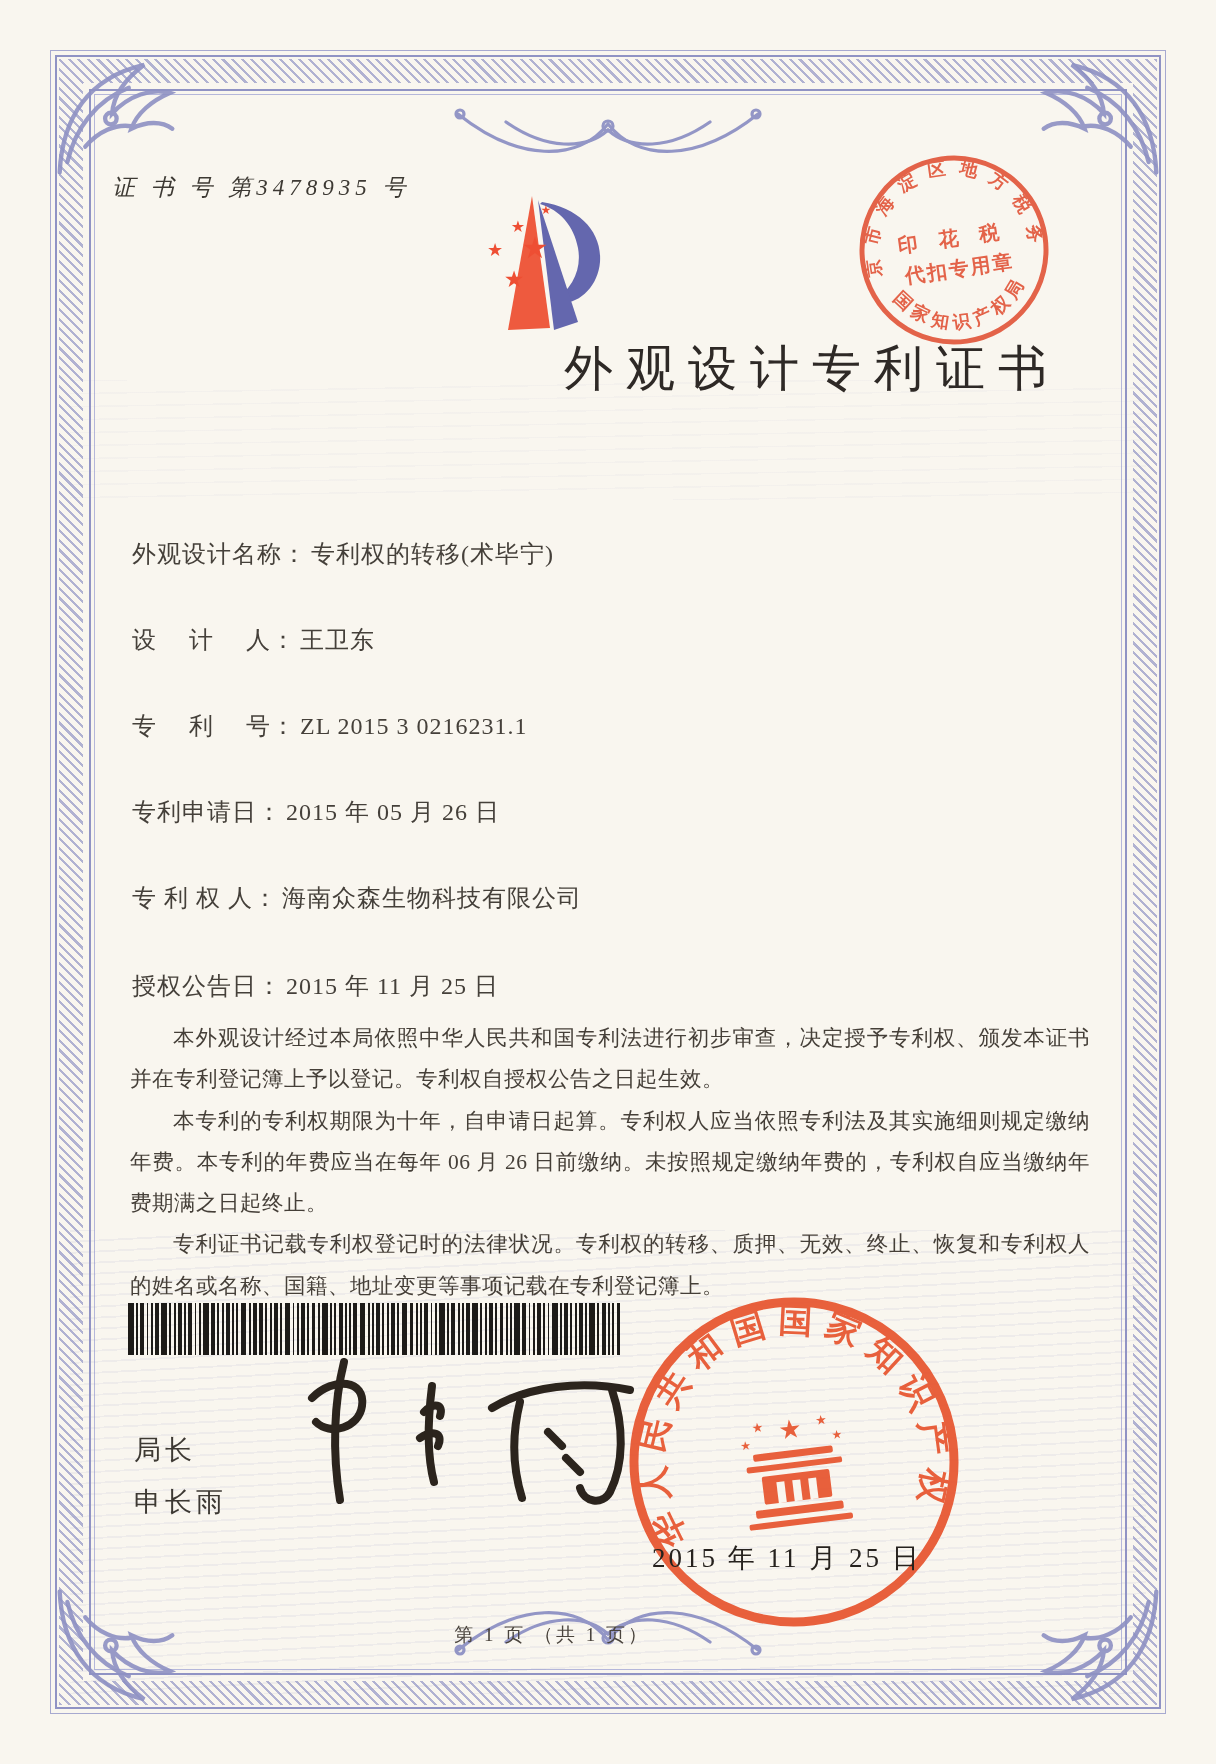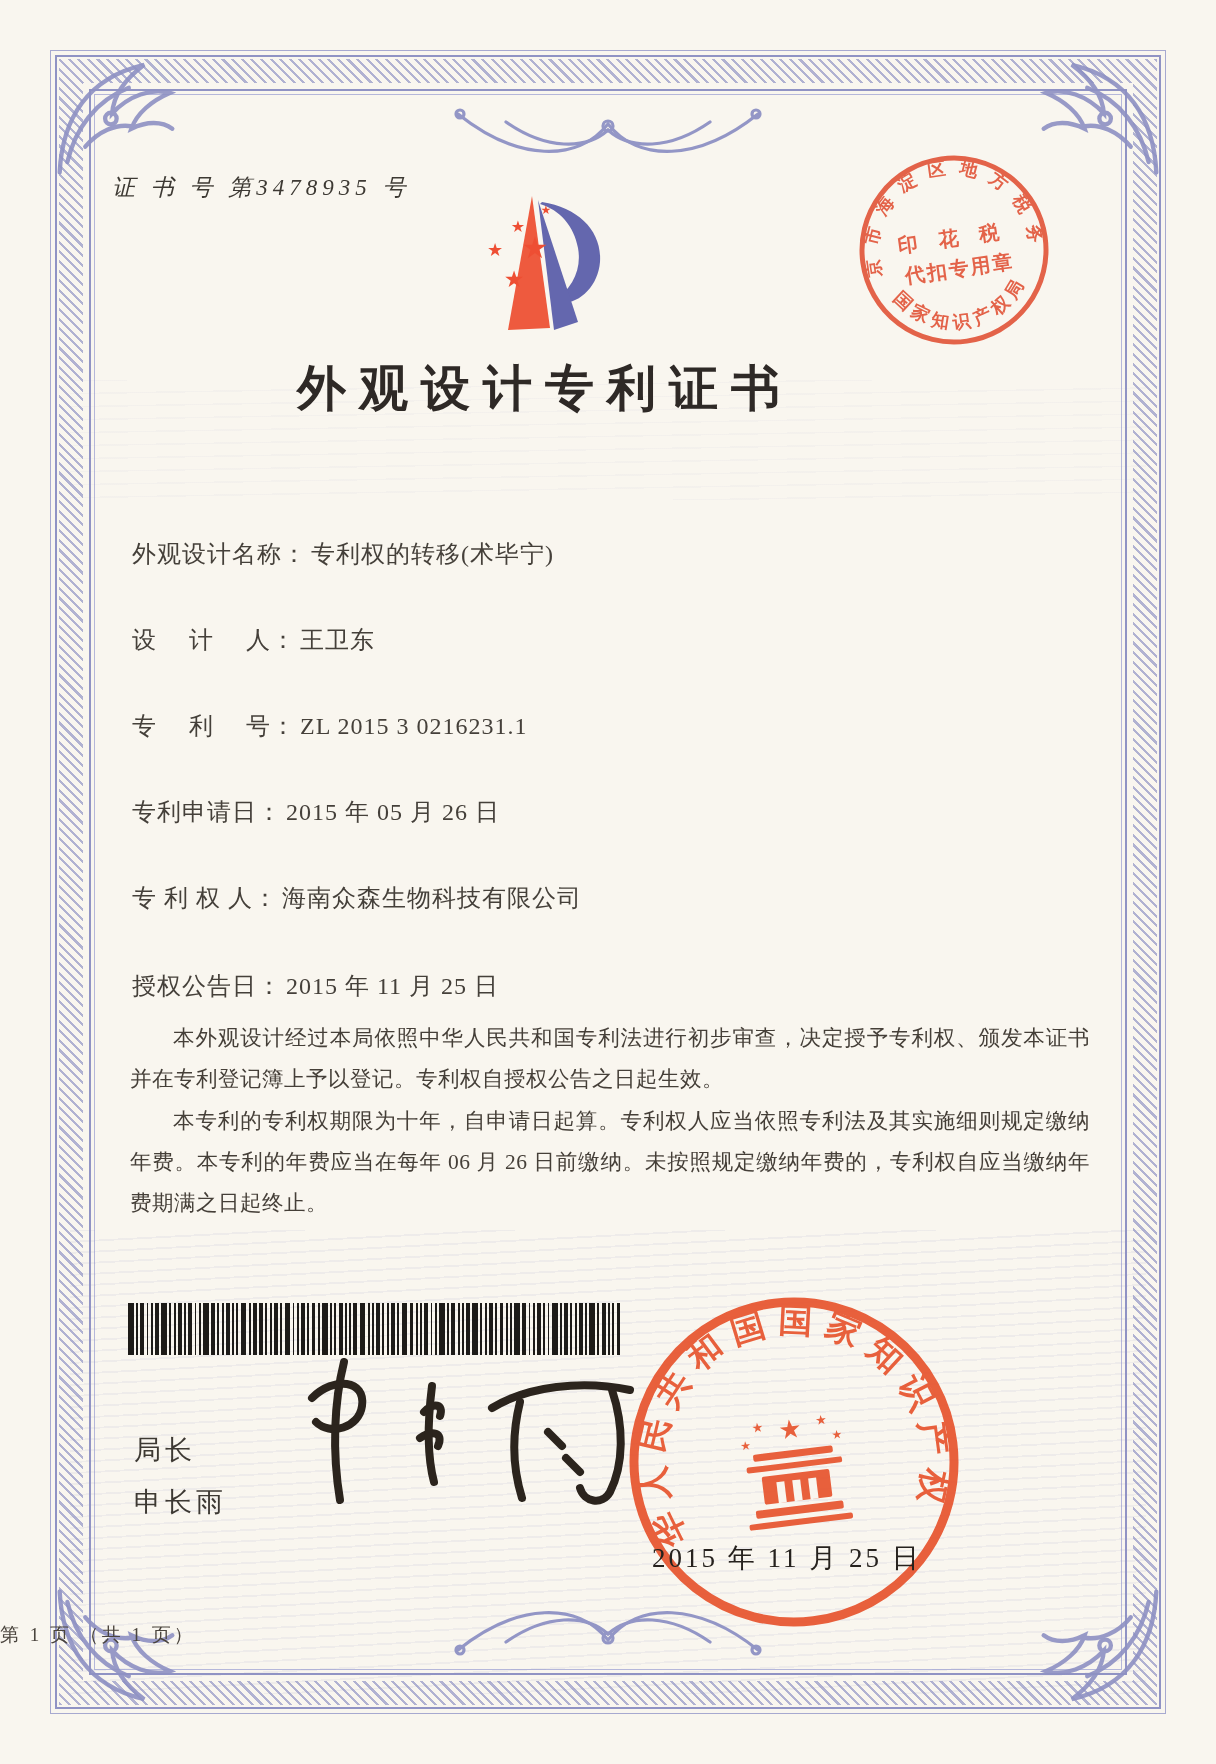--- a/index.html
+++ b/index.html
@@ -37,22 +37,22 @@
   .waves2{position:absolute;left:70px;right:70px;top:380px;height:120px;
          background:repeating-linear-gradient(179deg, rgba(140,142,190,.05) 0 1.5px, rgba(0,0,0,0) 1.5px 13px);
          pointer-events:none;}
 
   
   .cert-no{position:absolute;left:112px;top:172px;font-size:23px;letter-spacing:5px;color:#3d3933;white-space:nowrap;font-style:italic;}
 
   .logo{position:absolute;left:448px;top:188px;width:184px;height:154px;}
   .logo svg{width:100%;height:100%;}
 
-  .title{position:absolute;left:30px;top:356px;width:1030px;text-align:center;
-         font-size:49px;font-weight:700;letter-spacing:13px;color:#2e2926;}
+  .title{position:absolute;left:30px;top:336px;width:1030px;text-align:right;
+         font-size:49px;font-weight:400;letter-spacing:13px;color:#2e2926;}
 
   
   .field{position:absolute;left:132px;font-size:24px;letter-spacing:1px;color:#45403a;white-space:nowrap;}
   .f0{top:538px}.f1{top:624px}.f2{top:710px}.f3{top:796px}.f4{top:882px}.f5{top:970px}
   .field .val{margin-left:4px;}
 
   
   .body-text{position:absolute;left:130px;top:1018px;width:960px;color:#453f38;}
   .body-text p{margin:0;font-size:21.5px;line-height:1.92;text-align:justify;text-indent:2em;
                letter-spacing:.5px;}
@@ -68,21 +68,21 @@
   .signature svg{width:100%;height:100%;}
 
   
   .tax-seal{position:absolute;left:854px;top:150px;width:200px;height:200px;transform:rotate(-8deg);opacity:.92;}
   .tax-seal svg{width:100%;height:100%;}
   .office-seal{position:absolute;left:622px;top:1290px;width:344px;height:344px;transform:rotate(-7deg);opacity:.93;}
   .office-seal svg{width:100%;height:100%;}
   .issue-date{position:absolute;left:652px;top:1540px;font-size:27px;letter-spacing:3px;color:#26221e;white-space:nowrap;}
 
   
-  .footer{position:absolute;left:0;top:1622px;width:1104px;
+  .footer{position:absolute;left:0;top:1622px;width:1104px;text-align:center;
           font-size:19px;letter-spacing:3px;color:#4a443d;}
 </style>
 </head>
 <body>
 
 <div class="page">
 
   <div class="b1"></div>
   <div class="b2"></div>
   <div class="lace"></div>
@@ -173,20 +173,21 @@
   <div class="field f0"><span>外观设计名称：</span><span class="val">专利权的转移(术毕宁)</span></div>
   <div class="field f1"><span>设　 计　 人：</span><span class="val">王卫东</span></div>
   <div class="field f2"><span>专　 利　 号：</span><span class="val">ZL 2015 3 0216231.1</span></div>
   <div class="field f3"><span>专利申请日：</span><span class="val">2015 年 05 月 26 日</span></div>
   <div class="field f4"><span>专 利 权 人：</span><span class="val">海南众森生物科技有限公司</span></div>
   <div class="field f5"><span>授权公告日：</span><span class="val">2015 年 11 月 25 日</span></div>
 
   <div class="body-text">
     <p>本外观设计经过本局依照中华人民共和国专利法进行初步审查，决定授予专利权、颁发本证书并在专利登记簿上予以登记。专利权自授权公告之日起生效。</p>
     <p>本专利的专利权期限为十年，自申请日起算。专利权人应当依照专利法及其实施细则规定缴纳年费。本专利的年费应当在每年 06 月 26 日前缴纳。未按照规定缴纳年费的，专利权自应当缴纳年费期满之日起终止。</p>
+    <p>专利证书记载专利权登记时的法律状况。专利权的转移、质押、无效、终止、恢复和专利权人的姓名或名称、国籍、地址变更等事项记载在专利登记簿上。</p>
   </div>
 
   <div class="barcode">
       <div class="bar" style="width: 5.7px;"></div>
       <div class="bar" style="width: 1.9px;"></div>
       <div class="bar" style="width: 3.8px;"></div>
       <div class="bar" style="width: 1.9px;"></div>
       <div class="bar" style="width: 1.9px;"></div>
       <div class="bar" style="width: 3.8px;"></div>
       <div class="bar" style="width: 5.7px;"></div>

